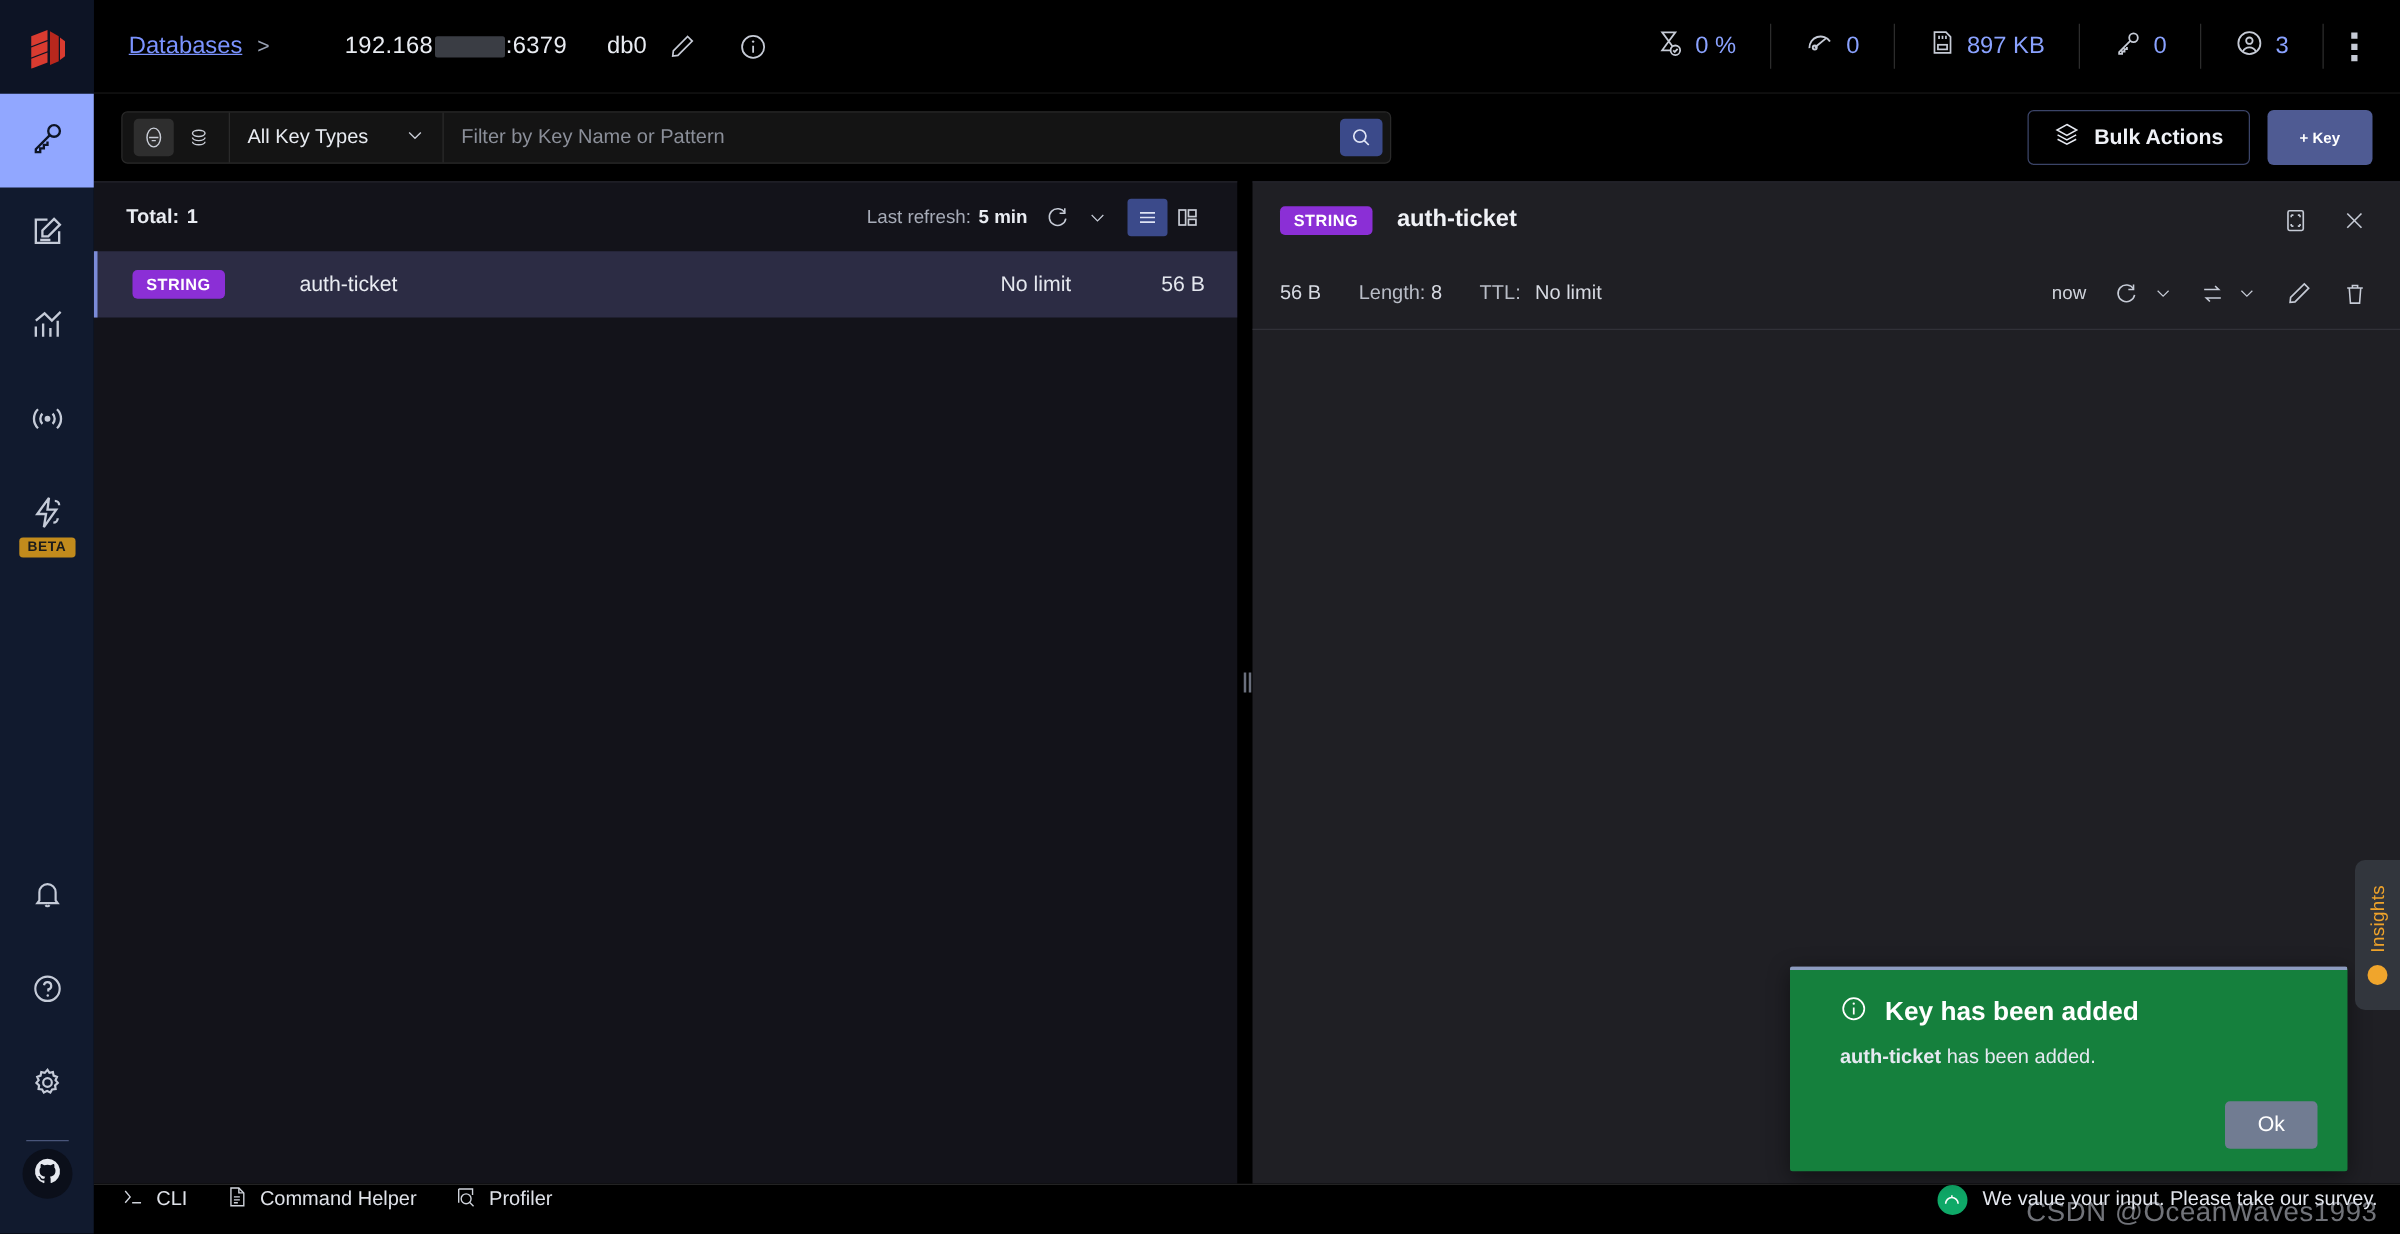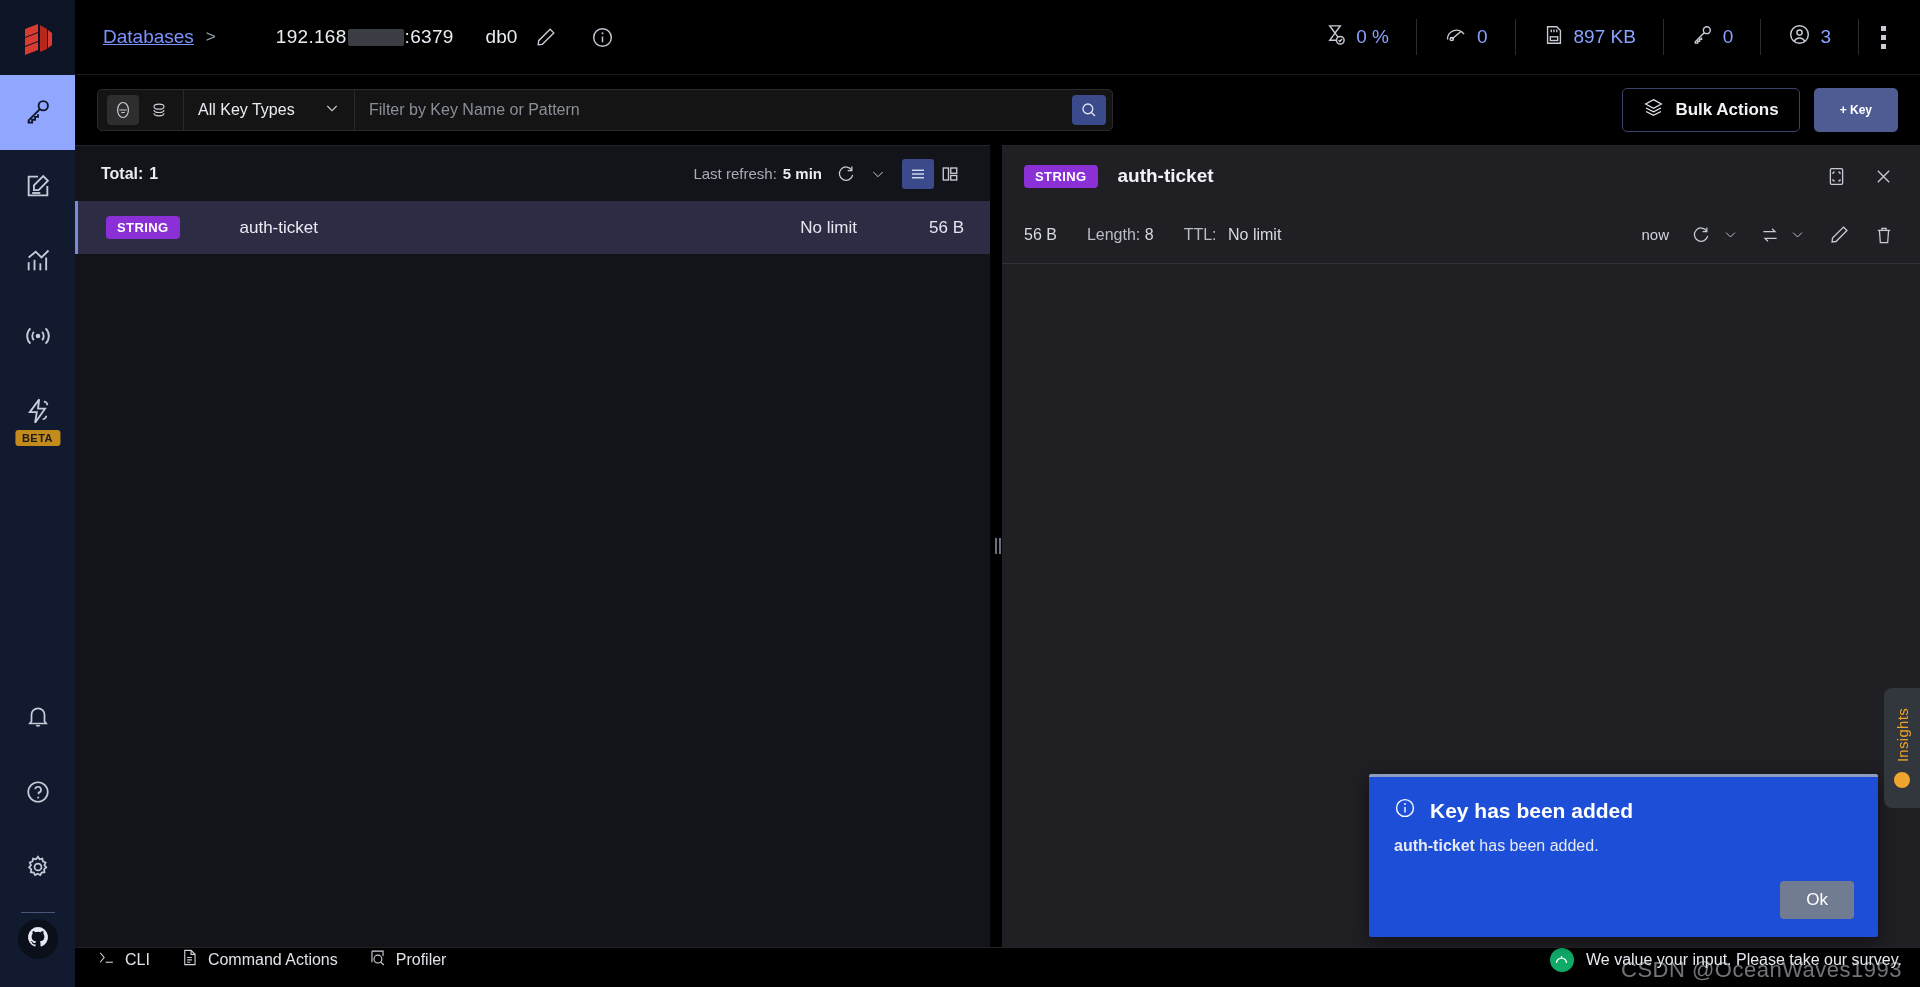--- a/index.html
+++ b/index.html
@@ -239,23 +239,23 @@
   .bb-item svg { stroke:#cfd3db; fill:none; stroke-width:1.4; }
   .bb-spacer { flex:1 1 auto; }
   .bb-survey { display:flex; align-items:center; gap:12px; color:#e7eaf1; font-size:16px; cursor:pointer; }
   .survey-dot {
     width:24px;height:24px;border-radius:50%;background:#0fa968;
     display:flex;align-items:center;justify-content:center;
   }
 
   
   .toast {
-    position:absolute; right: 42px; bottom: 50px; width: 509px;
-    background: #1d4ed8; border-top: 3px solid #8d9cc0;
-    border-radius: 2px; padding: 20px 24px 18px 25px;
+    position:absolute; right: 42px; bottom: 50px; width: 446px;
+    background: #15803d; border-top: 3px solid #8d9cc0;
+    border-radius: 2px; padding: 20px 24px 18px 40px;
     box-shadow: 0 4px 18px rgba(0,0,0,.45);
     z-index: 20;
   }
   .toast-title { display:flex; align-items:center; gap:14px; font-size:21px; font-weight:bold; color:#fff; }
   .toast-title svg { stroke:#fff; fill:none; stroke-width:1.5; }
   .toast-body { margin-top: 13px; font-size:16px; color:#e6e9f1; }
   .toast-body b { font-weight:bold; }
   .toast-actions { display:flex; justify-content:flex-end; margin-top: 26px; }
   .toast-ok {
     background:#717c92; color:#fff; border:none; border-radius:4px;
@@ -675,21 +675,21 @@
         <span>CLI</span>
       </div>
       <div class="bb-item">
         <span>
           <svg width="19" height="19" viewBox="0 0 24 24">
               <path d="M6 3 H14 L19 8 V21 H6 Z"></path>
               <path d="M14 3 V8 H19"></path>
               <path d="M9 12 H15 M9 15 H15 M9 18 H13"></path>
             </svg>
         </span>
-        <span>Command Actions</span>
+        <span>Command Helper</span>
       </div>
       <div class="bb-item">
         <span>
           <svg width="19" height="19" viewBox="0 0 24 24">
               <path d="M5 4 H19 V10"></path>
               <path d="M5 4 V18"></path>
               <circle cx="12.5" cy="14" r="5"></circle>
               <path d="M16.2 17.8 L20 21.5"></path>
             </svg>
         </span>

